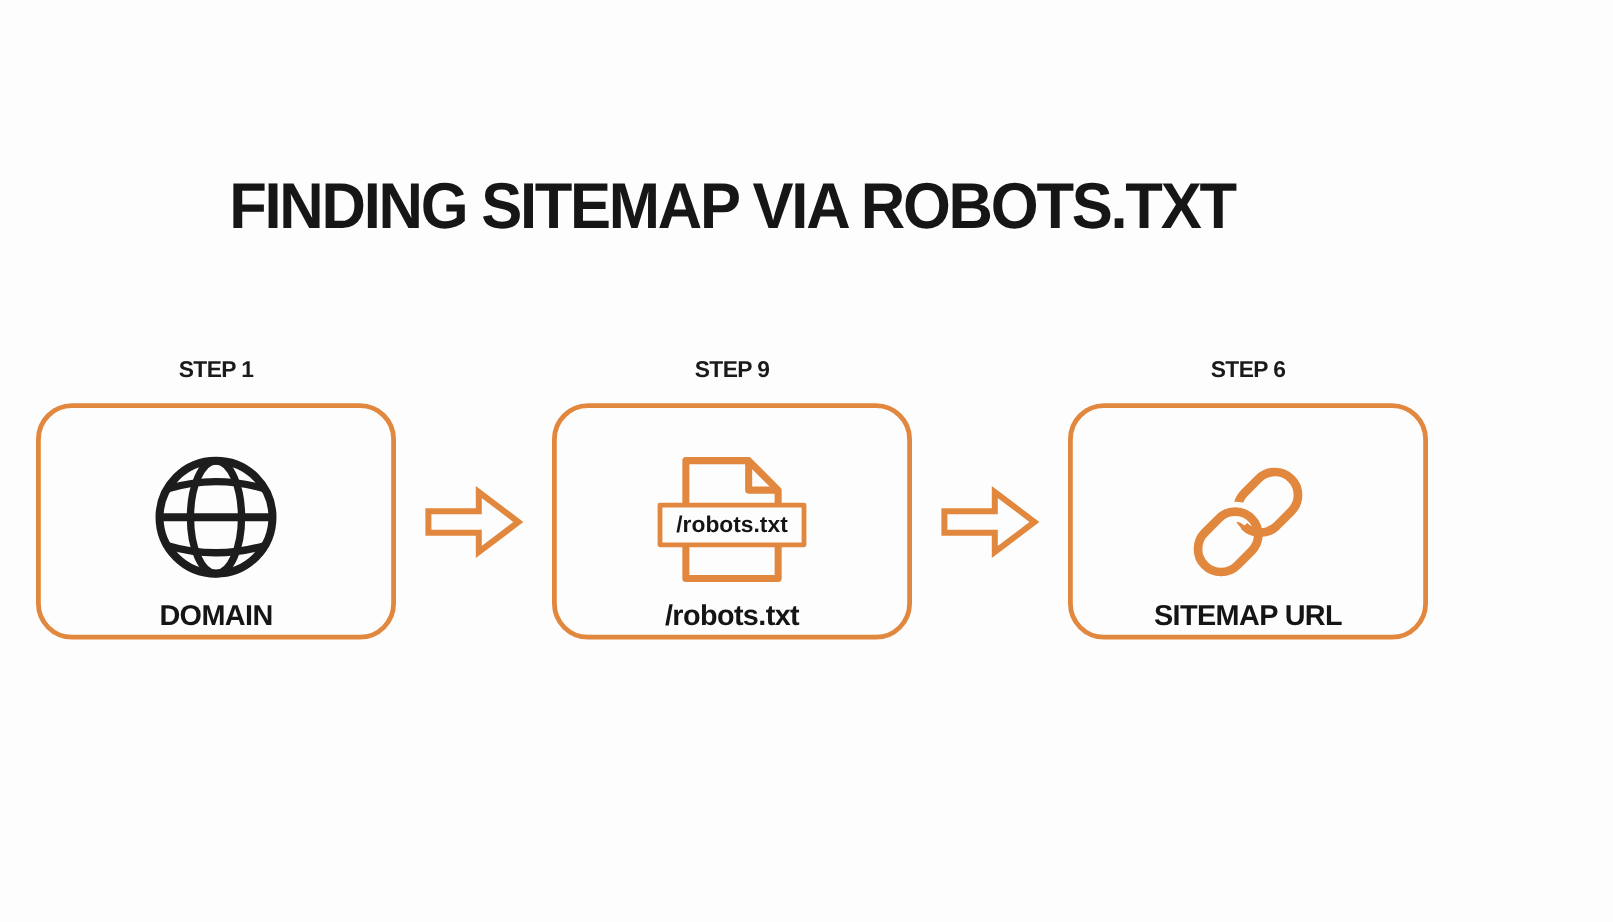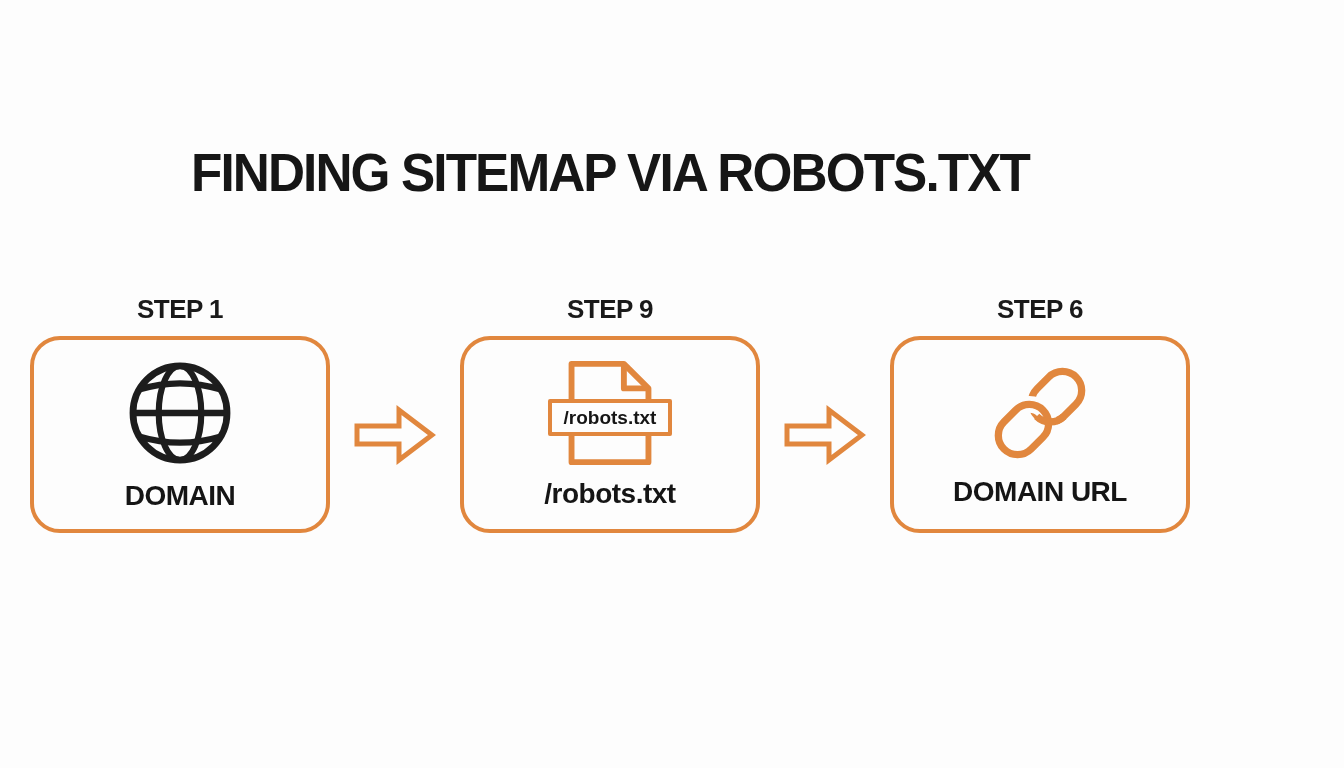--- a/index.html
+++ b/index.html
@@ -33,42 +33,42 @@
     justify-content: center;
     align-items: flex-start;
   }
   .col {
     width: 300px;
     display: flex;
     flex-direction: column;
     align-items: center;
   }
   .step-label {
-    font-size: 26px;
+    font-size: 19px;
     font-weight: bold;
     letter-spacing: -0.5px;
     color: #1a1a1a;
     line-height: 32px;
     margin-bottom: 11px;
   }
   .box {
     box-sizing: border-box;
     width: 300px;
     height: 197px;
     border: 4px solid #E1873E;
     border-radius: 30px;
     background: #FDFDFD;
     display: flex;
     flex-direction: column;
     align-items: center;
-    justify-content: center;
+    justify-content: flex-end;
     gap: 12px;
   }
   .caption {
-    font-size: 28px;
+    font-size: 24px;
     font-weight: bold;
     letter-spacing: -0.5px;
     color: #151515;
     line-height: 30px;
     white-space: nowrap;
   }
   .icon-wrap {
     display: block;
     line-height: 0;
   }
@@ -163,18 +163,18 @@
         <span class="icon-wrap">
           <svg width="104" height="104" viewBox="0 0 100 100" fill="none">
             <g transform="rotate(45 50 50)">
               <rect x="31.5" y="1" width="37" height="53" rx="18.5" stroke="#E1873E" stroke-width="7"></rect>
               <rect x="31.5" y="46" width="37" height="53" rx="18.5" stroke="#FDFDFD" stroke-width="16"></rect>
               <rect x="31.5" y="46" width="37" height="53" rx="18.5" stroke="#E1873E" stroke-width="7"></rect>
               <path d="M 50 54.5 a 18.5 18.5 0 0 0 18.5 -18.5" stroke="#E1873E" stroke-width="7"></path>
             </g>
           </svg>
         </span>
-        <div class="caption">DOMAIN URL</div>
+        <div class="caption">SITEMAP URL</div>
       </div>
     </div>
 
   </div>
 </div>
 
 </body></html>

